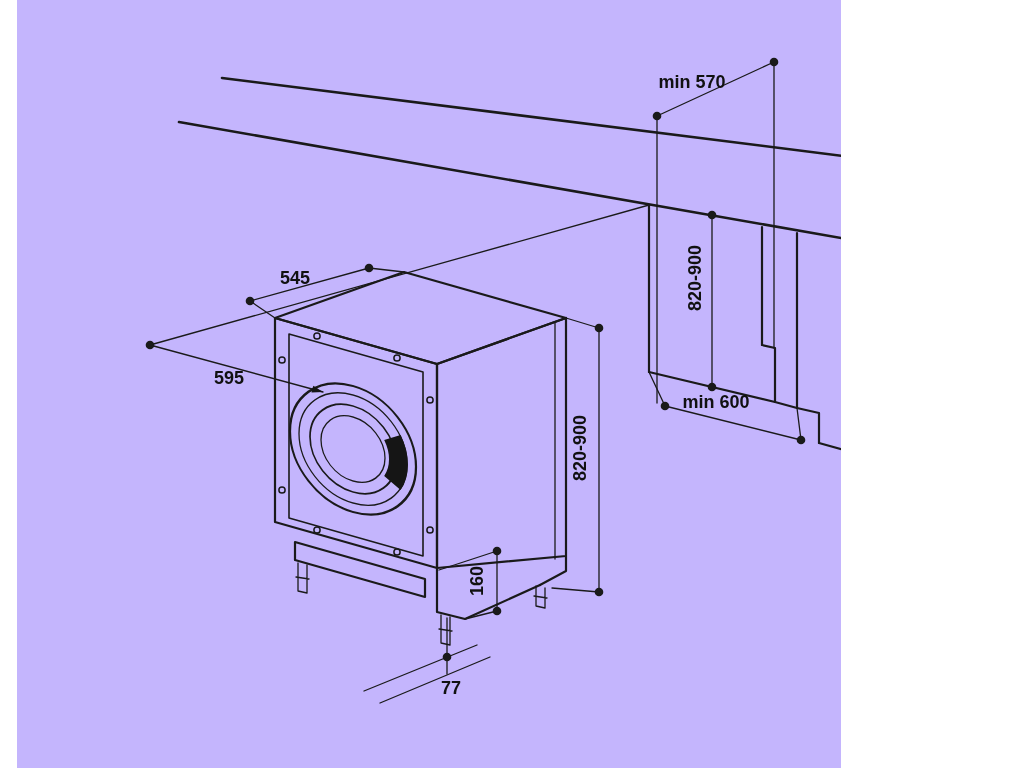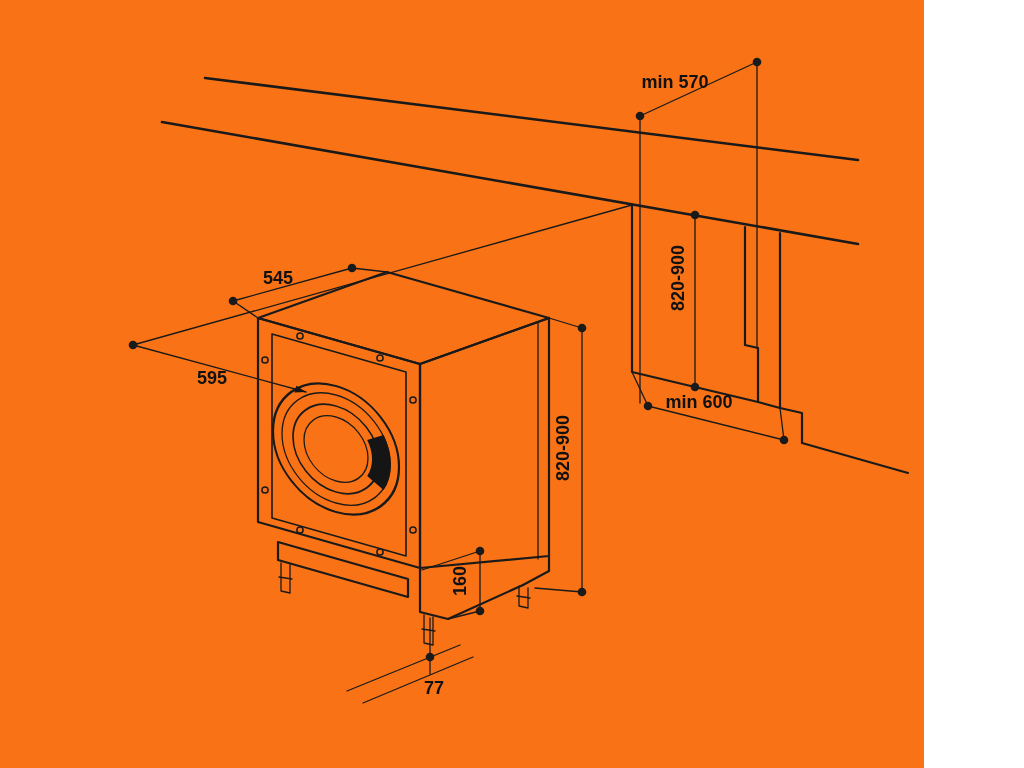--- a/index.html
+++ b/index.html
@@ -1,16 +1,16 @@
 <!DOCTYPE html>
 <html><head>
 <meta charset="utf-8">
 <style>
   html,body{margin:0;padding:0;background:#ffffff;}
-  .page{position:relative;width:924px;height:768px;background:#f97316;overflow:hidden;}
+  .page{position:relative;width:824px;height:768px;background:#c4b5fd;overflow:hidden;margin-left:17px;}
   svg{position:absolute;inset:0;}
   .ln{stroke:#1a1a1a;stroke-width:2.2;fill:none;stroke-linecap:round;stroke-linejoin:round;}
   .thick{stroke-width:2.6;}
   .mid{stroke-width:1.7;}
   .thin{stroke:#1a1a1a;stroke-width:1.3;fill:none;stroke-linecap:round;stroke-linejoin:round;}
   .dot{fill:#1a1a1a;stroke:none;}
   .hole{stroke:#1a1a1a;stroke-width:1.5;fill:none;}
   .fillk{fill:#151515;stroke:none;}
   .lbl{font-family:"Liberation Sans",sans-serif;font-weight:bold;font-size:18px;fill:#111;text-anchor:middle;}
 </style>

